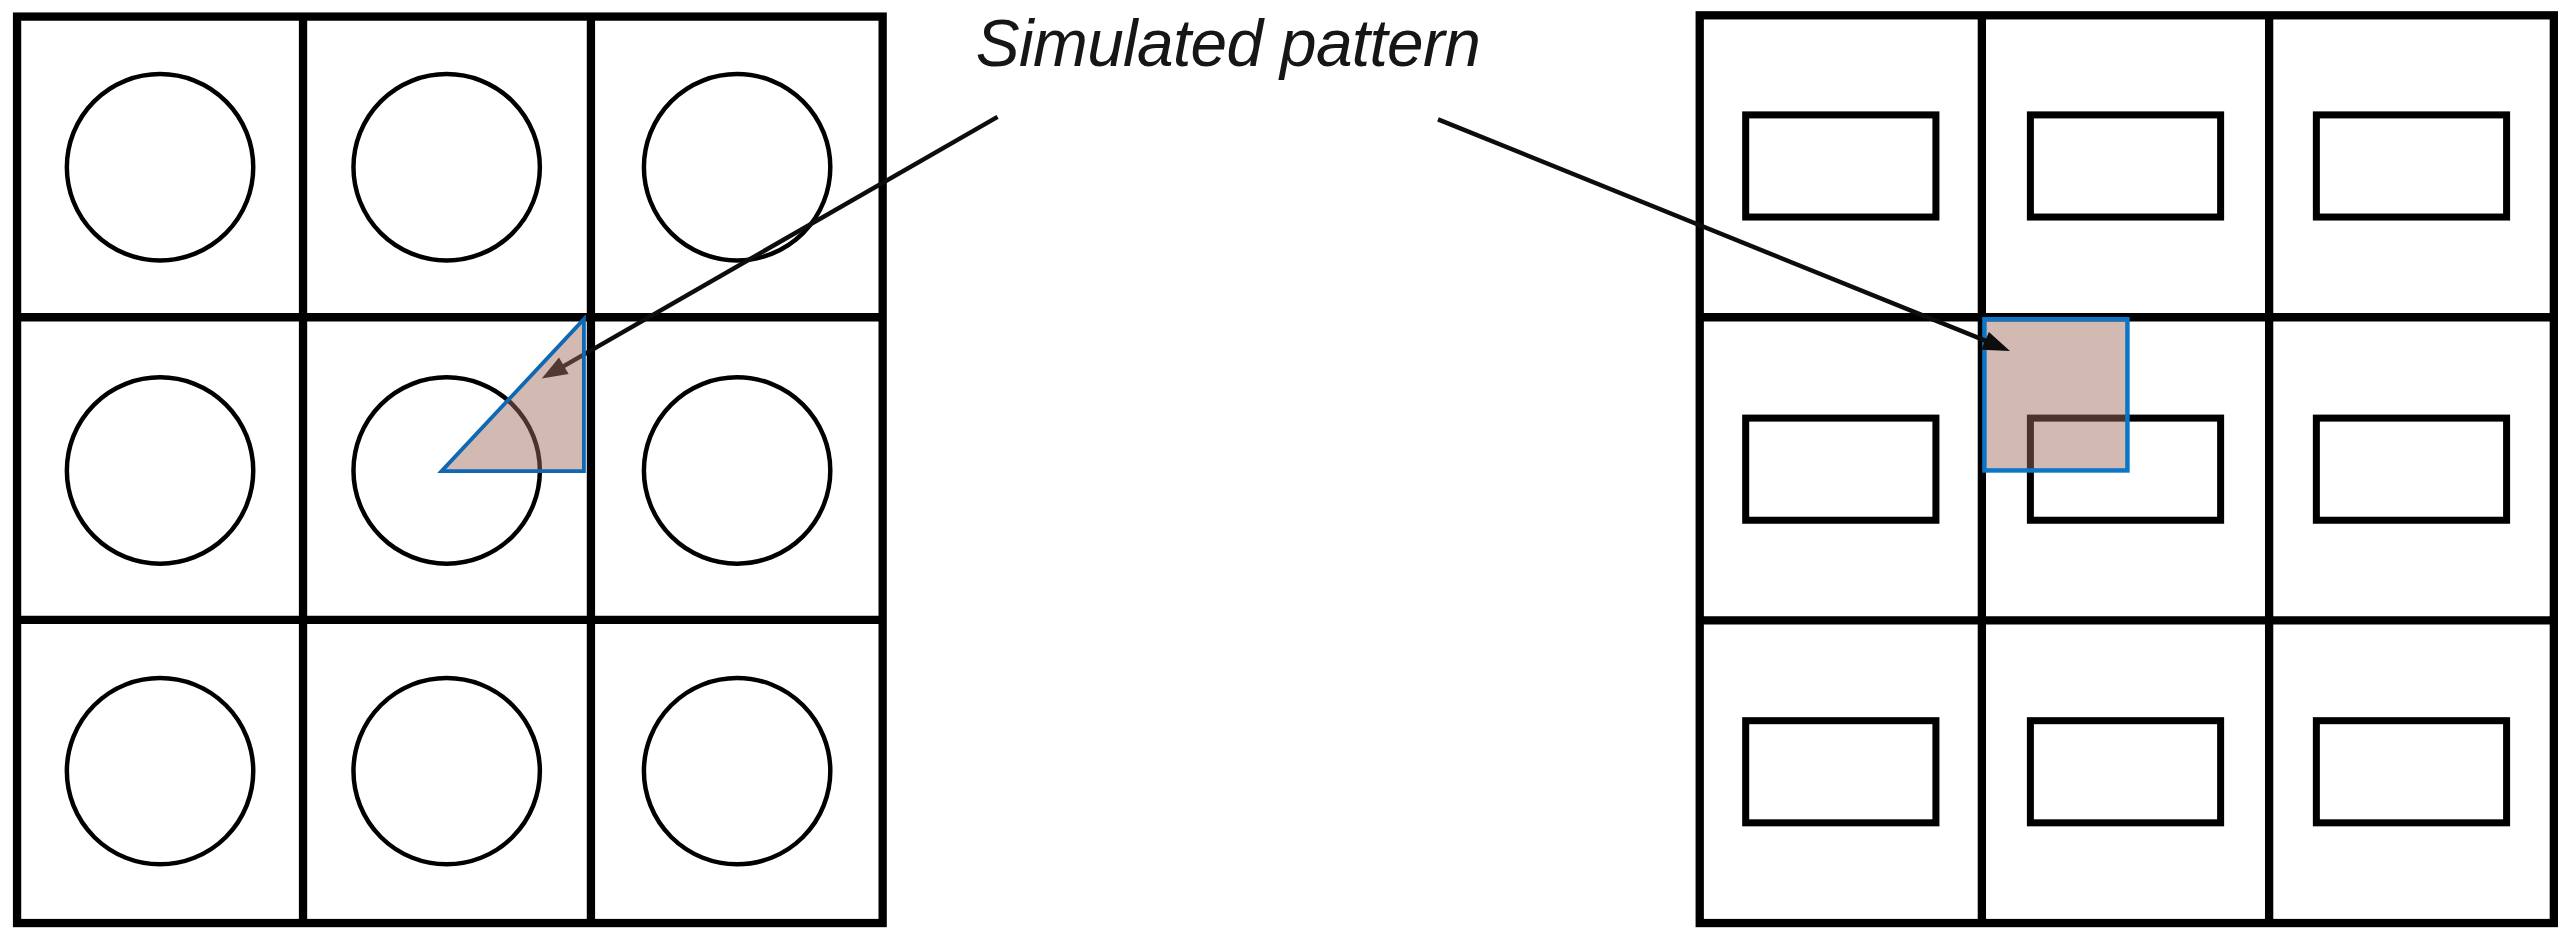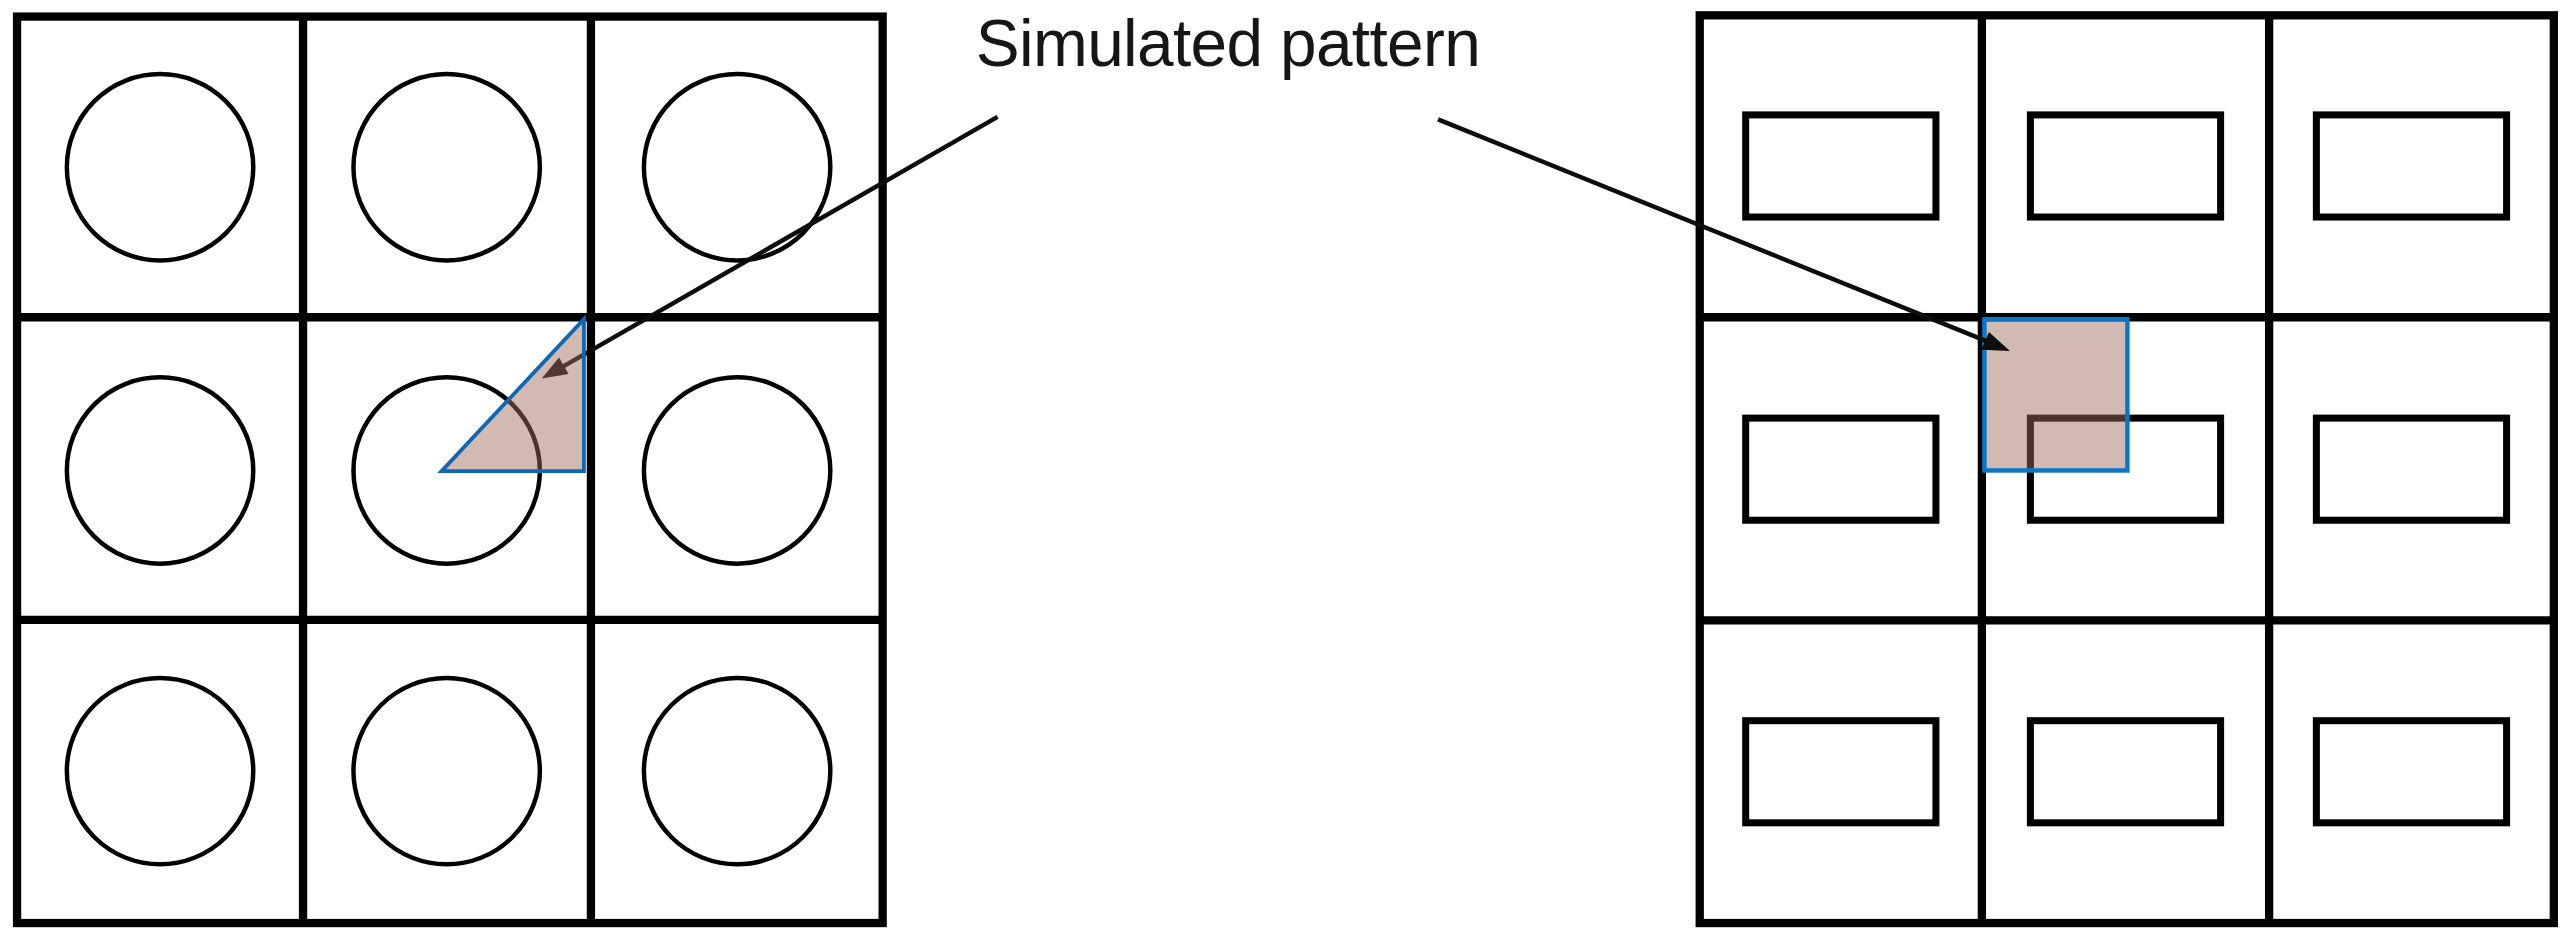--- a/index.html
+++ b/index.html
@@ -9,20 +9,21 @@
     width: 2576px;
     height: 939px;
     overflow: hidden;
     font-family: "Liberation Sans", sans-serif;
   }
   .figure-canvas {
     position: relative;
     width: 2576px;
     height: 939px;
     background: #ffffff;
+    font-style: italic;
   }
   svg { display: block; }
   .grid-line   { fill: none; }
   .cell-shape  { fill: none; }
   .pattern     { fill-rule: nonzero; }
   .label-text  {
     font-family: "Liberation Sans", sans-serif;
     font-size: 103px;
     letter-spacing: -1px;
   }

